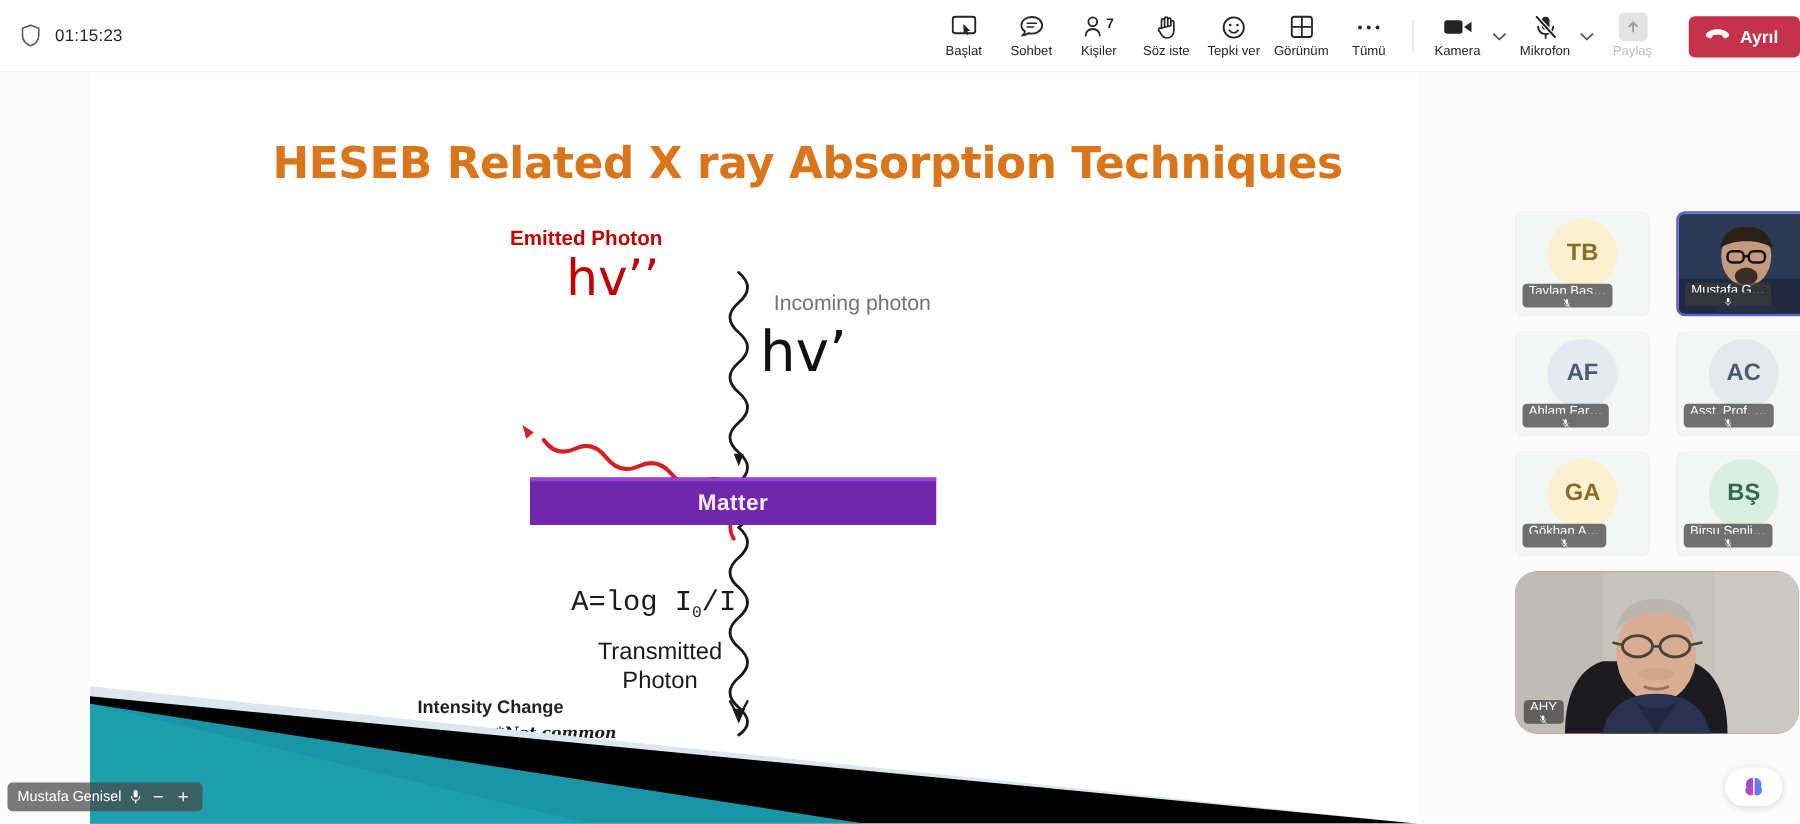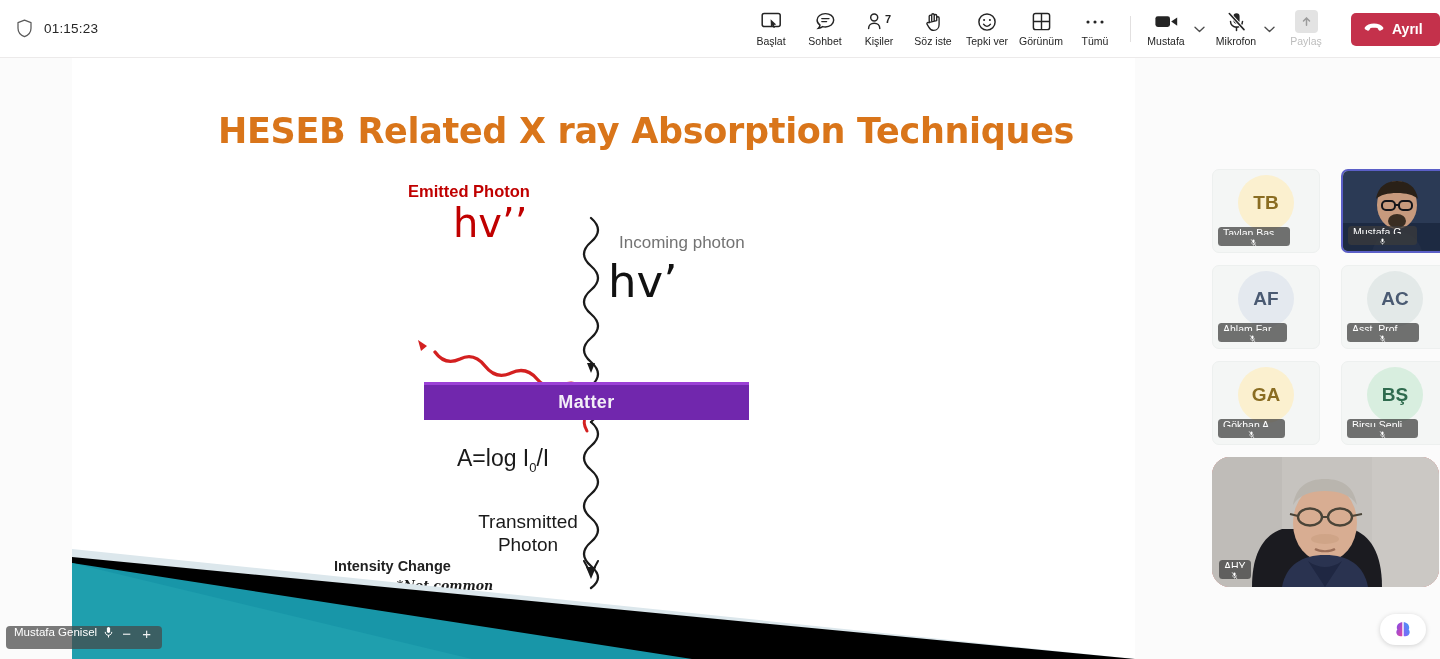--- a/index.html
+++ b/index.html
@@ -100,22 +100,22 @@
   }
   #matter-bar {
     position: absolute; left: 352px; top: 324px; width: 325px; height: 38px;
     background: #7127ad; border-top: 3px solid #9b41d6;
     display: flex; align-items: center; justify-content: center;
   }
   #matter-bar span {
     color: #f2eef7; font-size: 18px; font-weight: 700; letter-spacing: .4px;
   }
   #lb-eq {
-    left: 385px; top: 387px; font-size: 23px; color: #1a1a1a;
-    font-family: Liberation Sans, sans-serif;
+    left: 385px; top: 411px; font-size: 23px; color: #1a1a1a;
+    font-family: Liberation Mono, monospace;
   }
   #lb-eq sub { font-size: 13px; }
   #lb-trans {
     left: 384px; top: 452px; width: 144px; text-align: center;
     font-size: 19px; color: #1a1a1a; line-height: 1.22;
   }
   #lb-intensity {
     left: 262px; top: 500px; font-size: 14.5px; font-weight: 700; color: #222;
   }
   #lb-note {
@@ -160,21 +160,21 @@
   }
   .bigtile .nameplate { left: 7px; bottom: 8px; }
 
   
   .photo { position: absolute; inset: 0; }
 
   
   #presenter-bar {
     position: absolute; left: 6px; bottom: 10px; height: 23px;
     background: rgba(70,70,70,.72); border-radius: 4px;
-    display: flex; align-items: flex-start; gap: 7px; padding: 0 9px 0 8px;
+    display: flex; align-items: center; gap: 7px; padding: 0 9px 0 8px;
     z-index: 6;
   }
   #presenter-bar .pn { font-size: 11.5px; color: #fff; white-space: nowrap; }
   .zbtn {
     color: #fff; font-size: 15px; line-height: 1; cursor: pointer;
     width: 13px; text-align: center; opacity: .92;
   }
 
   
   #copilot {
@@ -278,21 +278,21 @@
       <div class="divider"></div>
 
       <div class="ctl-split">
         <div class="ctl">
           <span class="gl">
             <svg width="25" height="17" viewBox="0 0 25 17">
               <rect x="1.4" y="3.2" width="14.6" height="10.8" rx="2.4" fill="#242424"></rect>
               <path d="M17.2 8.6 23.2 4.4v8.4L17.2 8.6z" fill="#242424"></path>
             </svg>
           </span>
-          <span class="lb">Mustafa</span>
+          <span class="lb">Kamera</span>
         </div>
         <div class="chev">
           <svg width="11" height="7" viewBox="0 0 11 7">
               <path d="M1 1.3 5.5 5.6 10 1.3" fill="none" stroke="#4c4c4c" stroke-width="1.35" stroke-linecap="round" stroke-linejoin="round"></path>
             </svg>
         </div>
       </div>
 
       <div class="ctl-split">
         <div class="ctl">

